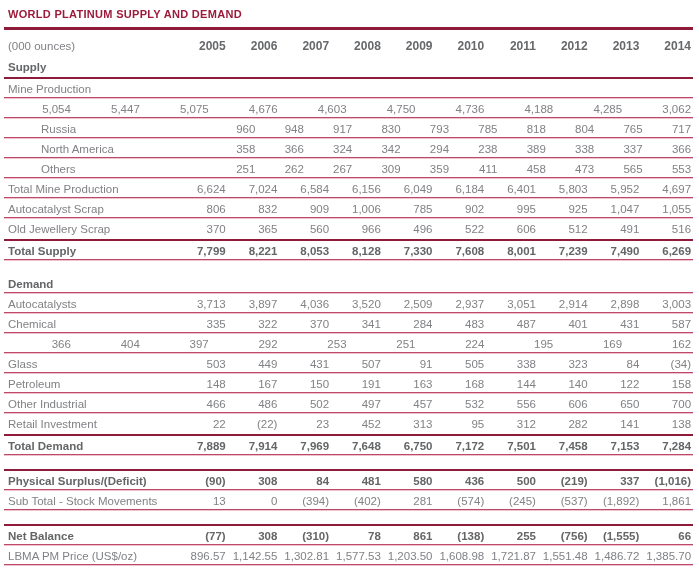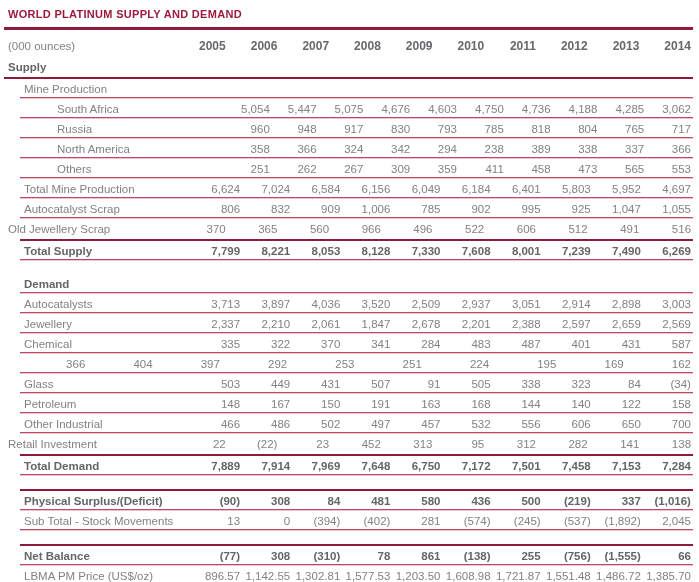--- a/index.html
+++ b/index.html
@@ -19,21 +19,21 @@
   .t-row {
     display:flex; align-items:center;
     min-height:20px; font-size:11.5px; color:#808285;
     white-space:nowrap;
   }
   .t-row .lbl { flex:0 0 168px; padding-left:4px; overflow:hidden; }
   .t-row .lbl.wide { flex:1; }
   .t-row .val { flex:1; text-align:right; padding-right:2px; }
 
   
-  .sep { box-shadow: inset 0 -1px 0 #EDC3CE, inset 0 -2px 0 #BE4868; margin-left: 16px; }
+  .sep { box-shadow: inset 0 -1px 0 #EDC3CE, inset 0 -2px 0 #BE4868; }
   
   .heavy-bottom { border-bottom:2px solid #8E1B3A; }
   .total { border-top:2px solid #8E1B3A; }
 
   .bold { font-weight:bold; color:#636567; }
   .bold .lbl, .bold .val { font-weight:bold; color:#636567; }
 
   .years { min-height:23px; }
   .years .val { font-weight:bold; color:#66686B; font-size:12px; }
 
@@ -65,21 +65,20 @@
     </div>
 
   <div id="table-body">
       <div class="t-row bold heavy-bottom">
         <div class="lbl wide">Supply</div>
       </div>
       <div class="t-row sep">
         <div class="lbl wide">Mine Production</div>
       </div>
       <div class="t-row sep indent">
-        <div class="lbl">South Africa</div>
         <div class="val">5,054</div>
         <div class="val">5,447</div>
         <div class="val">5,075</div>
         <div class="val">4,676</div>
         <div class="val">4,603</div>
         <div class="val">4,750</div>
         <div class="val">4,736</div>
         <div class="val">4,188</div>
         <div class="val">4,285</div>
         <div class="val">3,062</div>
@@ -184,33 +183,20 @@
         <div class="val">3,713</div>
         <div class="val">3,897</div>
         <div class="val">4,036</div>
         <div class="val">3,520</div>
         <div class="val">2,509</div>
         <div class="val">2,937</div>
         <div class="val">3,051</div>
         <div class="val">2,914</div>
         <div class="val">2,898</div>
         <div class="val">3,003</div>
-      </div>
-      <div class="t-row sep">
-        <div class="lbl">Jewellery</div>
-        <div class="val">2,337</div>
-        <div class="val">2,210</div>
-        <div class="val">2,061</div>
-        <div class="val">1,847</div>
-        <div class="val">2,678</div>
-        <div class="val">2,201</div>
-        <div class="val">2,388</div>
-        <div class="val">2,597</div>
-        <div class="val">2,659</div>
-        <div class="val">2,569</div>
       </div>
       <div class="t-row sep">
         <div class="lbl">Chemical</div>
         <div class="val">335</div>
         <div class="val">322</div>
         <div class="val">370</div>
         <div class="val">341</div>
         <div class="val">284</div>
         <div class="val">483</div>
         <div class="val">487</div>
@@ -313,21 +299,21 @@
         <div class="lbl">Sub Total - Stock Movements</div>
         <div class="val">13</div>
         <div class="val">0</div>
         <div class="val">(394)</div>
         <div class="val">(402)</div>
         <div class="val">281</div>
         <div class="val">(574)</div>
         <div class="val">(245)</div>
         <div class="val">(537)</div>
         <div class="val">(1,892)</div>
-        <div class="val">2,045</div>
+        <div class="val">1,861</div>
       </div>
       <div class="gap"></div>
       <div class="t-row total bold sep">
         <div class="lbl">Net Balance</div>
         <div class="val">(77)</div>
         <div class="val">308</div>
         <div class="val">(310)</div>
         <div class="val">78</div>
         <div class="val">861</div>
         <div class="val">(138)</div>

